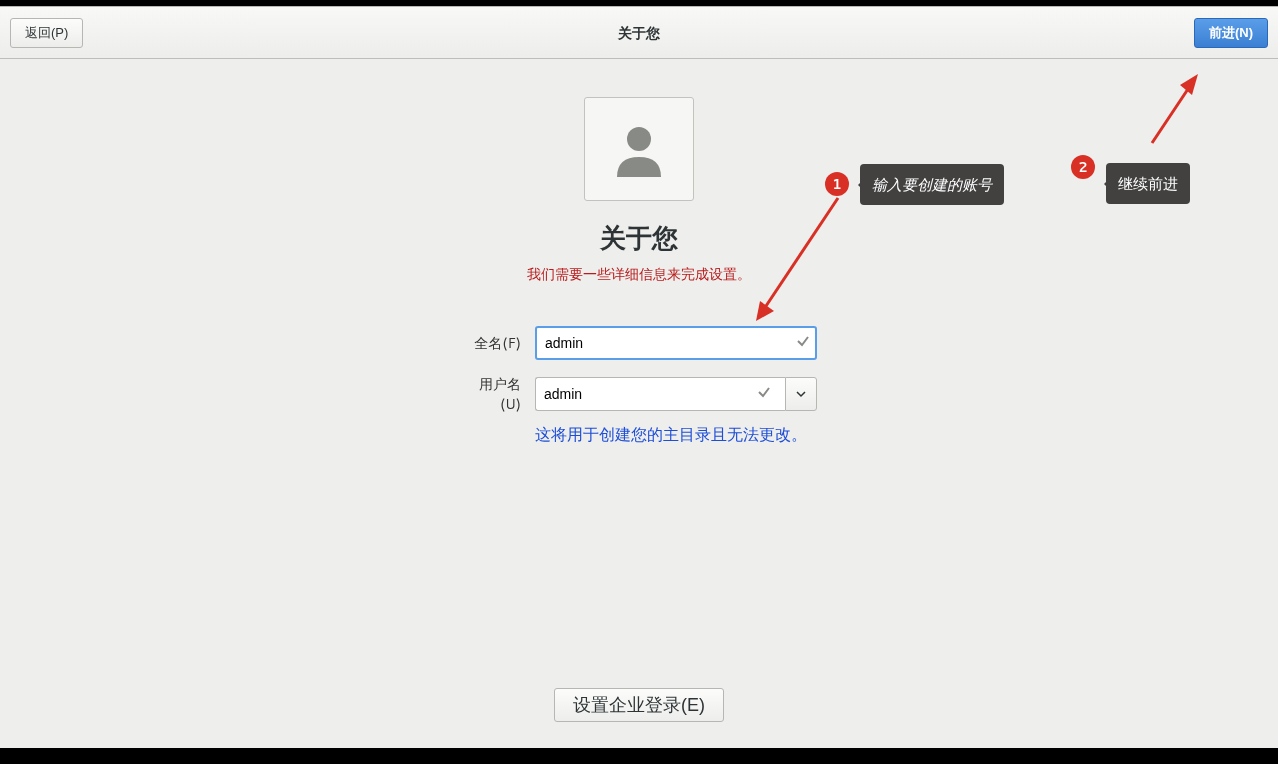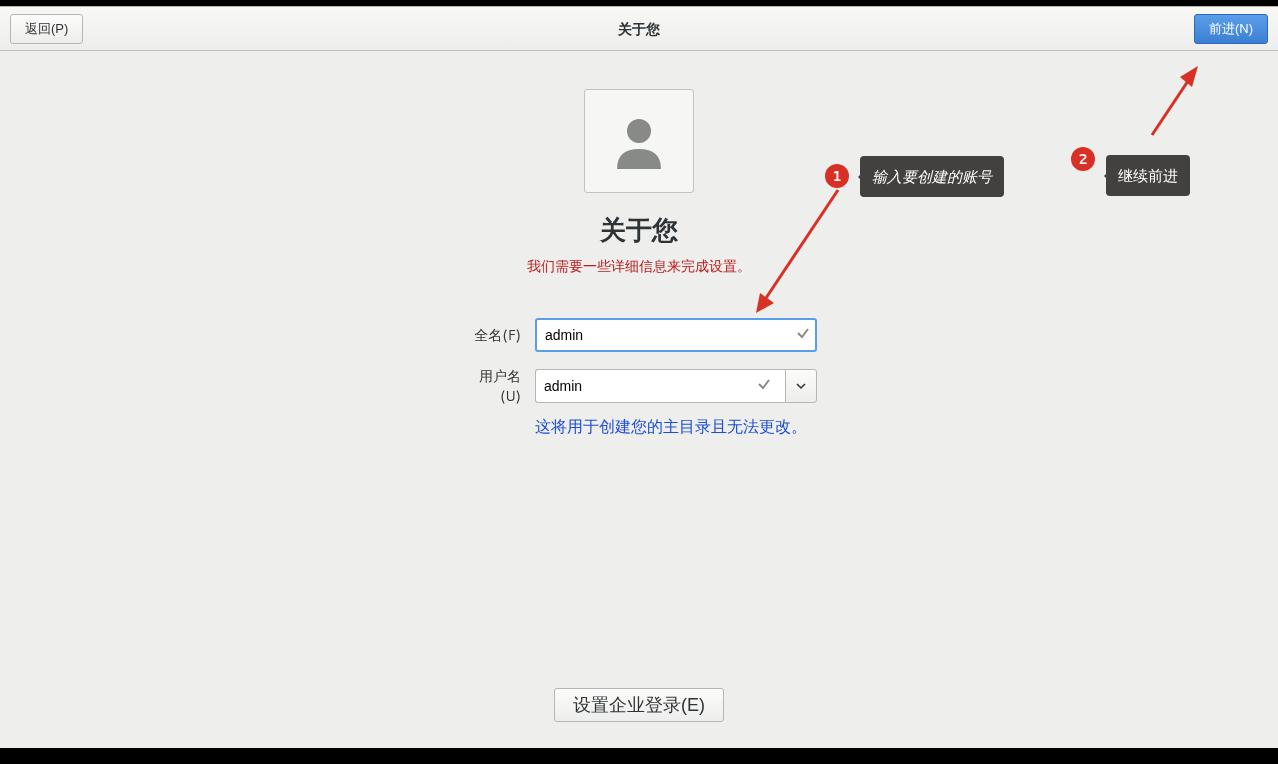--- a/index.html
+++ b/index.html
@@ -14,21 +14,21 @@
     .window {
       position: absolute;
       top: 6px; left: 0;
       width: 1278px; height: 742px;
       display: flex;
       flex-direction: column;
       background: #eeeeec;
       border-top: 1px solid #b6b6b3;
     }
     .header-bar {
-      height: 44px;
+      height: 52px;
       background: linear-gradient(to bottom, #f8f8f7, #ededeb);
       border-bottom: 1px solid #bdbdba;
       display: flex;
       align-items: center;
       padding: 0 10px;
       position: relative;
     }
     .title {
       position: absolute; left: 0; right: 0;
       text-align: center;
@@ -44,21 +44,21 @@
       border-radius: 3px;
       background: linear-gradient(to bottom, #fcfcfb, #ededeb);
       color: #2e3436;
       font-size: 13px;
       cursor: pointer;
     }
     .btn-primary {
       background: linear-gradient(to bottom, #5a9ee9, #3b7fd3);
       border-color: #2a68b9;
       color: #fff;
-      font-weight: 400;
+      font-weight: 700;
     }
     .btn-right { margin-left: auto; }
     .content {
       flex: 1;
       position: relative;
       display: flex;
       flex-direction: column;
       align-items: center;
       background: #eeeeec;
     }

